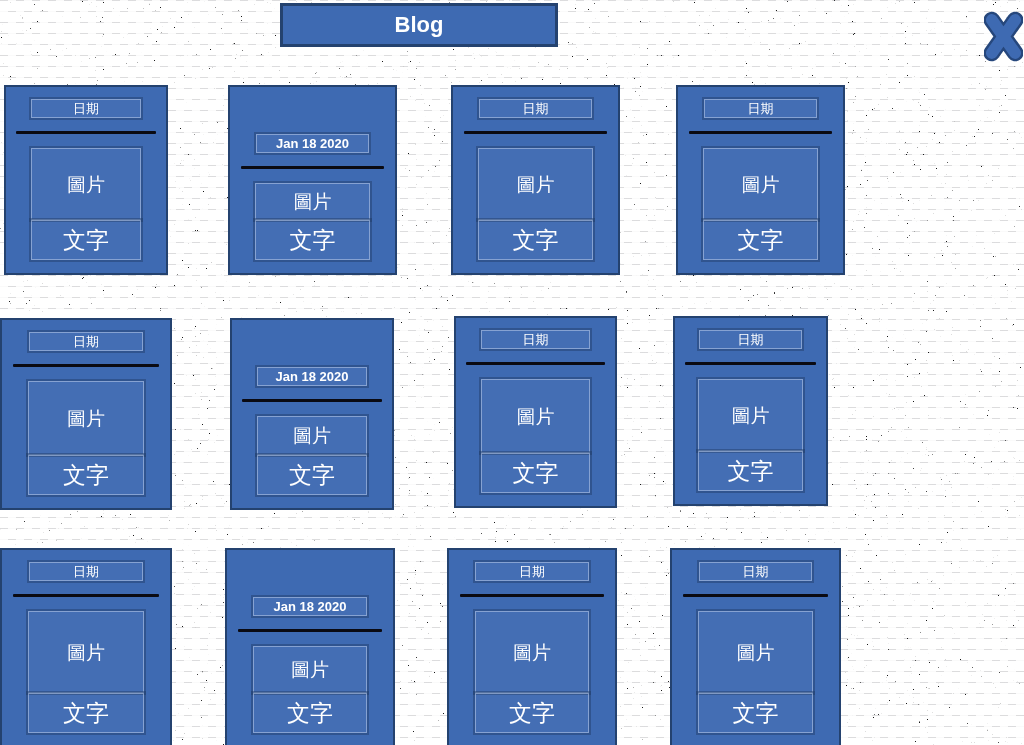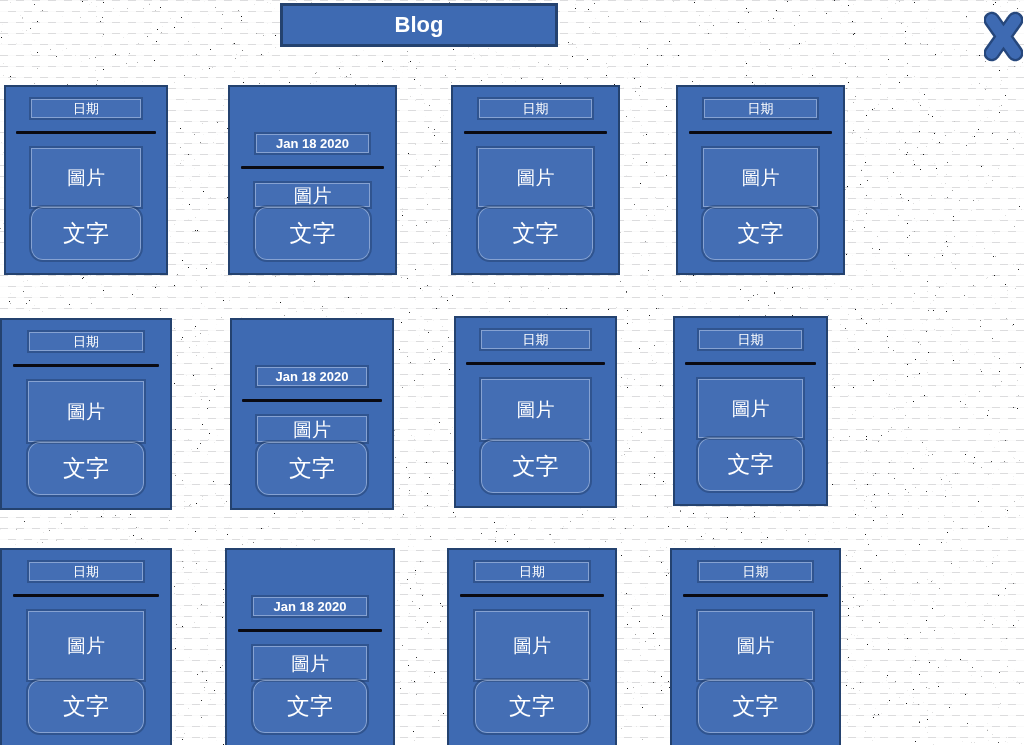--- a/index.html
+++ b/index.html
@@ -42,21 +42,21 @@
     padding:11px 1px 13px;color:var(--label);}
   .inner-box{box-sizing:border-box;display:flex;align-items:center;justify-content:center;
     border:1px solid rgba(190,205,235,.55);
     outline:2px solid rgba(32,58,100,.45);
     background:rgba(255,255,255,.03);
     color:var(--label);text-align:center;line-height:1;}
   .datebox{width:69%;height:19px;font-size:13px;margin-top:1px;}
   .datebox.bold{font-weight:bold;margin-top:36px;}
   .sep{width:88%;height:3px;background:var(--sep);margin-top:13px;flex:none;border-radius:1px;}
   .imgbox{width:70%;flex:1 1 auto;margin-top:14px;font-size:19px;}
-  .textbox{width:70%;height:53px;flex:none;font-size:23px;border-radius:12px;}
+  .textbox{width:70%;height:40px;flex:none;font-size:23px;}
 </style>
 </head>
 <body>
 
 <div class="stage">
 
   <svg class="bg-noise" width="1024" height="745" xmlns="http://www.w3.org/2000/svg">
     <defs>
       <filter id="speckle" x="0" y="0" width="100%" height="100%">
         <feTurbulence type="fractalNoise" baseFrequency="0.85" numOctaves="3" seed="7" stitchTiles="stitch"></feTurbulence>

